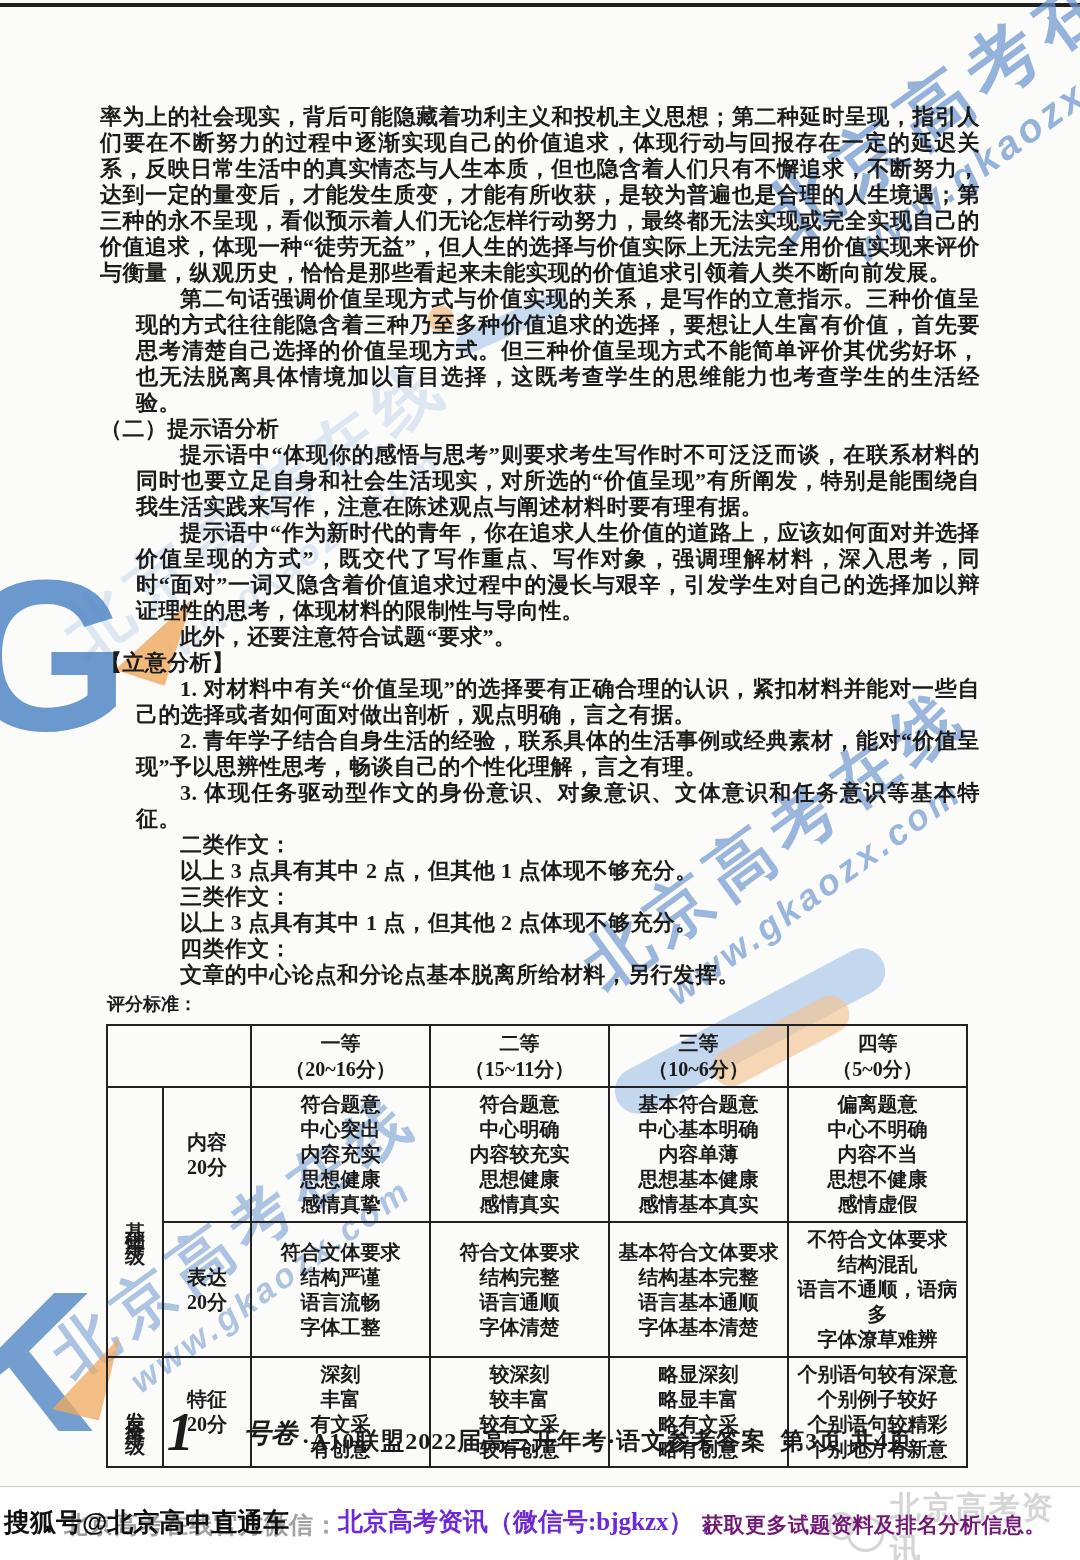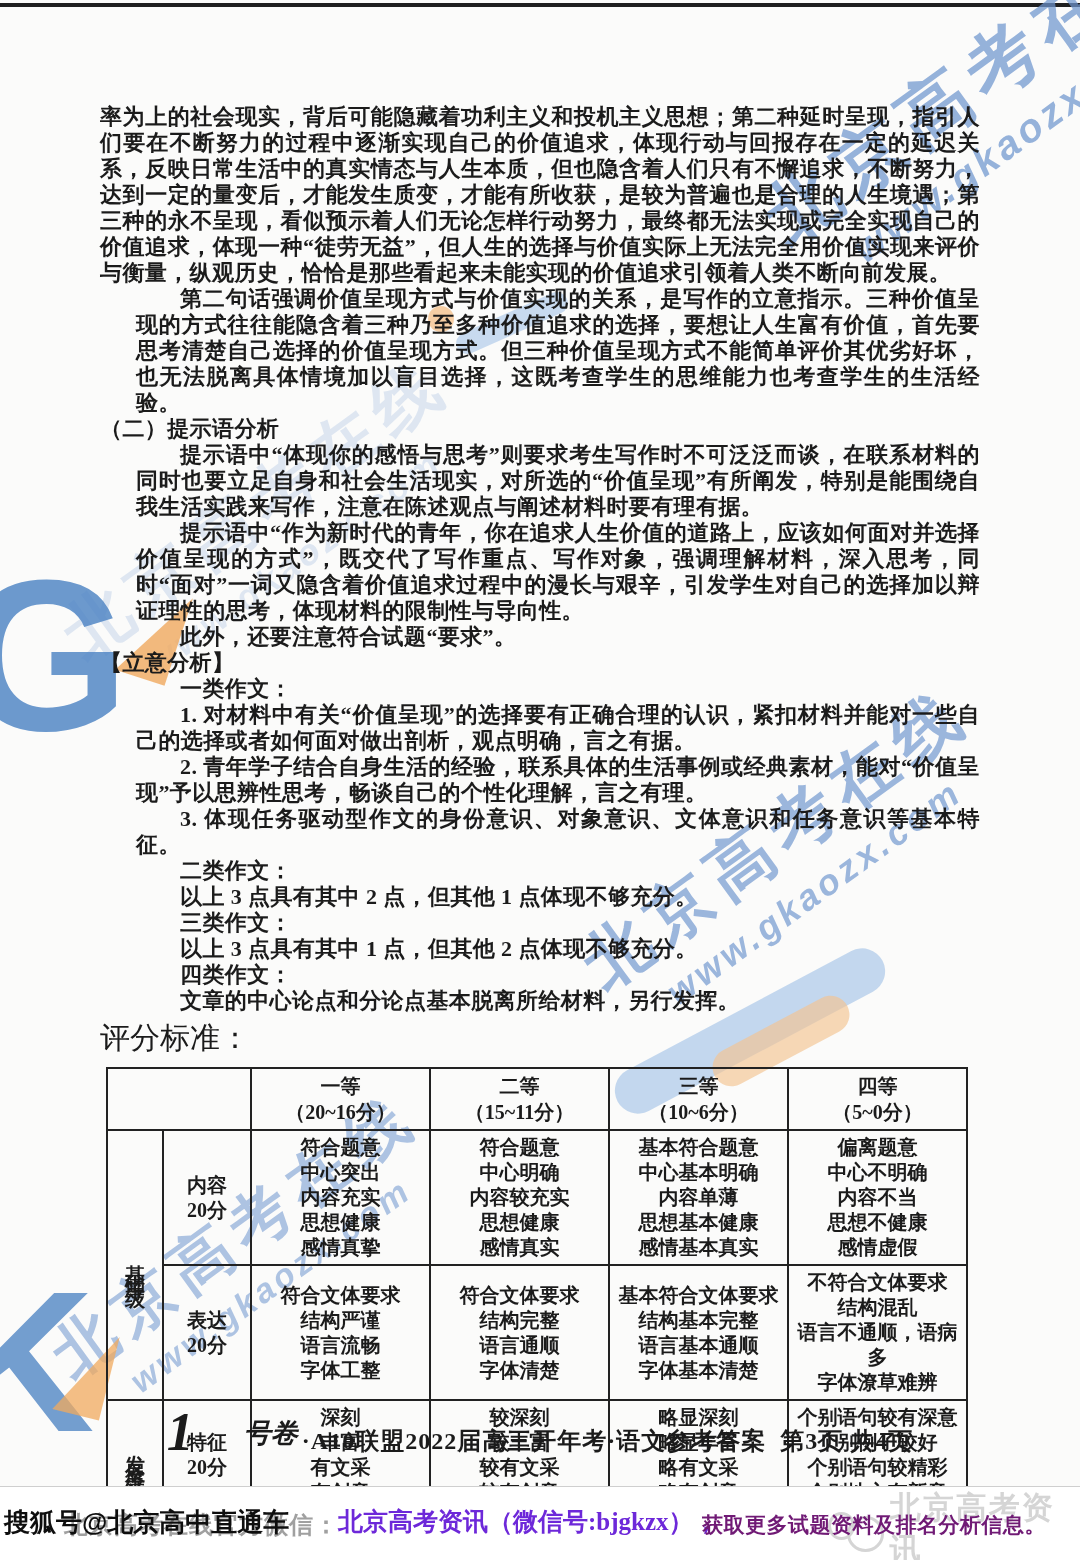--- a/index.html
+++ b/index.html
@@ -41,21 +41,21 @@
   .swoosh-orange-hdr{left:706px;top:1022px;width:150px;height:38px;background:#f3c492;transform:rotate(-28deg);opacity:.66;}
   .swoosh-blue-sm{left:452px;top:312px;width:120px;height:22px;background:#9fc0e6;transform:rotate(-24deg);opacity:.55;}
   .dot-orange-sm{position:absolute;left:428px;top:306px;width:26px;height:26px;border-radius:50%;background:#f3b06a;opacity:.6;pointer-events:none;}
 
   
   .doc{position:absolute;left:100px;top:104px;width:880px;z-index:2;}
   .doc p{margin:0;font-size:22px;line-height:26px;letter-spacing:.4px;
     text-align:justify;font-weight:600;}
   .doc p.indent{text-indent:2em;margin-left:36px;}
 
-  .rubric-heading{margin:4px 0 8px 0;font-size:30px;font-weight:400;}
+  .rubric-heading{margin:4px 0 8px 7px;font-size:18px;font-weight:700;}
 
   table.rubric{border-collapse:collapse;width:860px;margin-left:6px;
     font-size:20px;font-weight:700;table-layout:fixed;}
   table.rubric td{border:2px solid #222;text-align:center;vertical-align:middle;
     padding:4px 4px;line-height:25px;}
   td.pre{white-space:pre-line;}
   td.vlabel{writing-mode:vertical-lr;text-orientation:upright;letter-spacing:8px;
     white-space:nowrap;padding:6px 2px;}
   tr.thead td{line-height:26px;}
 
@@ -117,21 +117,20 @@
   <div class="dot-orange-sm"></div>
 
   <div class="doc">
     <p>率为上的社会现实，背后可能隐藏着功利主义和投机主义思想；第二种延时呈现，指引人们要在不断努力的过程中逐渐实现自己的价值追求，体现行动与回报存在一定的延迟关系，反映日常生活中的真实情态与人生本质，但也隐含着人们只有不懈追求，不断努力，达到一定的量变后，才能发生质变，才能有所收获，是较为普遍也是合理的人生境遇；第三种的永不呈现，看似预示着人们无论怎样行动努力，最终都无法实现或完全实现自己的价值追求，体现一种“徒劳无益”，但人生的选择与价值实际上无法完全用价值实现来评价与衡量，纵观历史，恰恰是那些看起来未能实现的价值追求引领着人类不断向前发展。</p>
     <p class="indent">第二句话强调价值呈现方式与价值实现的关系，是写作的立意指示。三种价值呈现的方式往往能隐含着三种乃至多种价值追求的选择，要想让人生富有价值，首先要思考清楚自己选择的价值呈现方式。但三种价值呈现方式不能简单评价其优劣好坏，也无法脱离具体情境加以盲目选择，这既考查学生的思维能力也考查学生的生活经验。</p>
     <p>（二）提示语分析</p>
     <p class="indent">提示语中“体现你的感悟与思考”则要求考生写作时不可泛泛而谈，在联系材料的同时也要立足自身和社会生活现实，对所选的“价值呈现”有所阐发，特别是能围绕自我生活实践来写作，注意在陈述观点与阐述材料时要有理有据。</p>
     <p class="indent">提示语中“作为新时代的青年，你在追求人生价值的道路上，应该如何面对并选择价值呈现的方式”，既交代了写作重点、写作对象，强调理解材料，深入思考，同时“面对”一词又隐含着价值追求过程中的漫长与艰辛，引发学生对自己的选择加以辩证理性的思考，体现材料的限制性与导向性。</p>
     <p class="indent">此外，还要注意符合试题“要求”。</p>
     <p>【立意分析】</p>
-    <p class="indent">一类作文：</p>
     <p class="indent">1. 对材料中有关“价值呈现”的选择要有正确合理的认识，紧扣材料并能对一些自己的选择或者如何面对做出剖析，观点明确，言之有据。</p>
     <p class="indent">2. 青年学子结合自身生活的经验，联系具体的生活事例或经典素材，能对“价值呈现”予以思辨性思考，畅谈自己的个性化理解，言之有理。</p>
     <p class="indent">3. 体现任务驱动型作文的身份意识、对象意识、文体意识和任务意识等基本特征。</p>
     <p class="indent">二类作文：</p>
     <p class="indent">以上 3 点具有其中 2 点，但其他 1 点体现不够充分。</p>
     <p class="indent">三类作文：</p>
     <p class="indent">以上 3 点具有其中 1 点，但其他 2 点体现不够充分。</p>
     <p class="indent">四类作文：</p>
     <p class="indent">文章的中心论点和分论点基本脱离所给材料，另行发挥。</p>
 

